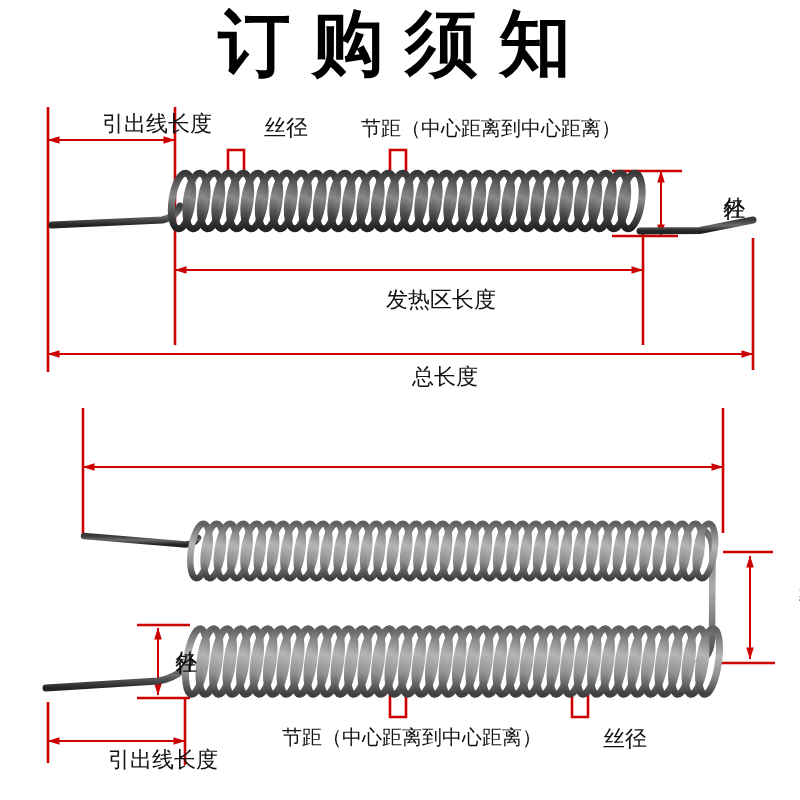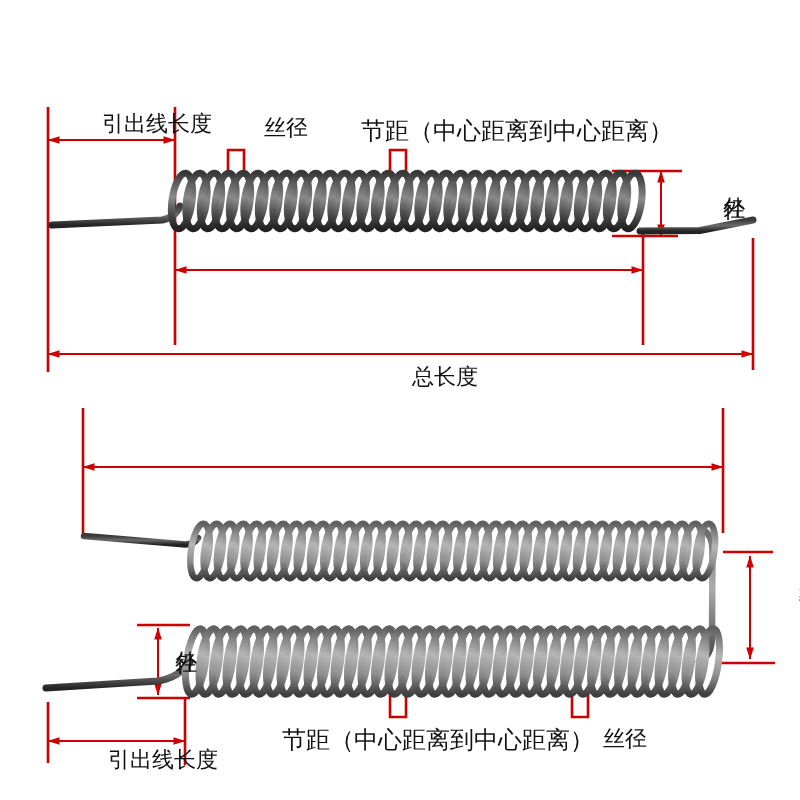--- a/index.html
+++ b/index.html
@@ -4,31 +4,32 @@
 <style>
   html,body{margin:0;padding:0;background:#fff;width:800px;height:800px;overflow:hidden;}
   .stage{position:relative;width:800px;height:800px;background:#fff;
          font-family:"Liberation Sans","DejaVu Sans",sans-serif;}
   .title{position:absolute;top:0;left:0;width:800px;margin:0;text-align:center;
          font-size:72px;line-height:86px;font-weight:700;color:#000;
          letter-spacing:0.30em;text-indent:0.15em;white-space:nowrap;}
   svg.canvas{position:absolute;left:0;top:0;}
   .lbl{position:absolute;font-size:22px;line-height:1.15;color:var(--ink,#111);
        white-space:nowrap;font-weight:400;margin-left:46px;}
-  .lbl.small{font-size:24px;}
+  .lbl.small{font-size:20px;}
   .lbl.vert{writing-mode:vertical-rl;text-orientation:upright;letter-spacing:2px;white-space:normal;}
   .dim{stroke:var(--red,#cc0000);stroke-width:2;fill:none;}
   .dim.bound{stroke-width:2.6;}
   .mk{fill:var(--red,#cc0000);}
 </style>
 </head>
 <body>
 
 <div class="stage">
 
+  <h1 class="title">订购须知</h1>
 
   <svg class="canvas" width="800" height="800" viewBox="0 0 800 800">
     <defs>
       <marker id="arr" viewBox="0 0 12 10" refX="11.5" refY="5" markerWidth="15" markerHeight="10" markerUnits="userSpaceOnUse" orient="auto-start-reverse">
         <path d="M0,1.2 L12,5 L0,8.8 Z" class="mk"></path>
       </marker>
       <linearGradient id="gDark" x1="0" y1="0" x2="0" y2="1">
         <stop offset="0" stop-color="#383838"></stop>
         <stop offset="0.45" stop-color="#8a8a8a"></stop>
         <stop offset="0.7" stop-color="#555555"></stop>
@@ -203,20 +204,21 @@
         <ellipse cx="682" cy="661.5" rx="9.5" ry="33" fill="none" stroke="url(#gLight)" stroke-width="7" transform="rotate(8 682 661.5)"></ellipse>
         <ellipse cx="695.5" cy="661.5" rx="9.5" ry="33" fill="none" stroke="url(#gLight)" stroke-width="7" transform="rotate(8 695.5 661.5)"></ellipse>
         <ellipse cx="709" cy="661.5" rx="9.5" ry="33" fill="none" stroke="url(#gLight)" stroke-width="7" transform="rotate(8 709 661.5)"></ellipse>
       </g>
   </svg>
 
   <div class="lbl" style="left:56px;top:111px">引出线长度</div>
   <div class="lbl" style="left:218px;top:115px">丝径</div>
   <div class="lbl small" style="left:315px;top:117px">节距（中心距离到中心距离）</div>
   <div class="lbl vert" style="left:676px;top:179px">外径</div>
+  <div class="lbl" style="left:340px;top:287px">发热区长度</div>
   <div class="lbl" style="left:366px;top:364px">总长度</div>
 
   <div class="lbl vert" style="left:752px;top:564px">过桥长度</div>
   <div class="lbl vert" style="left:128px;top:633px">外径</div>
   <div class="lbl small" style="left:236px;top:726px">节距（中心距离到中心距离）</div>
   <div class="lbl" style="left:557px;top:726px">丝径</div>
   <div class="lbl" style="left:62px;top:747px">引出线长度</div>
 
 </div>
 

